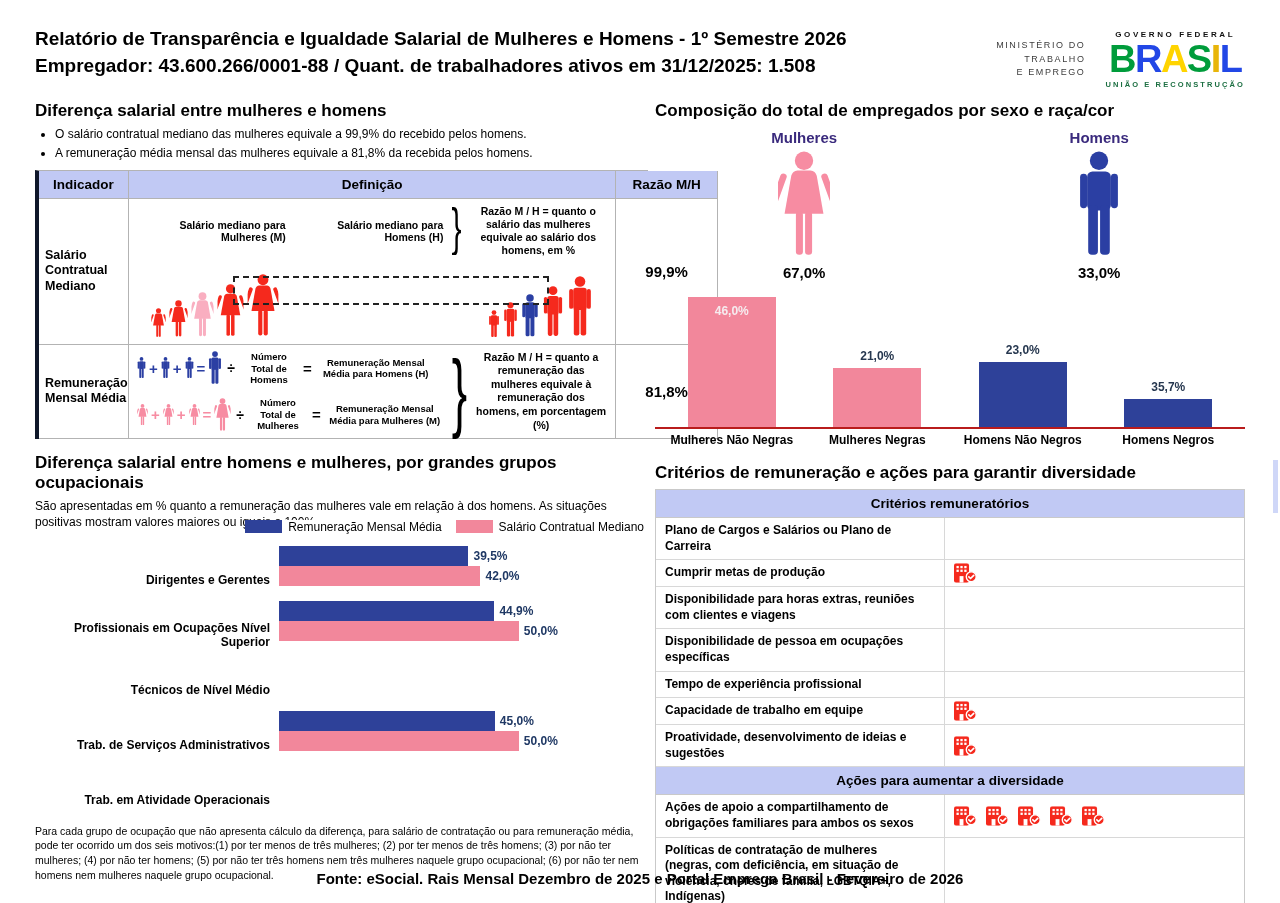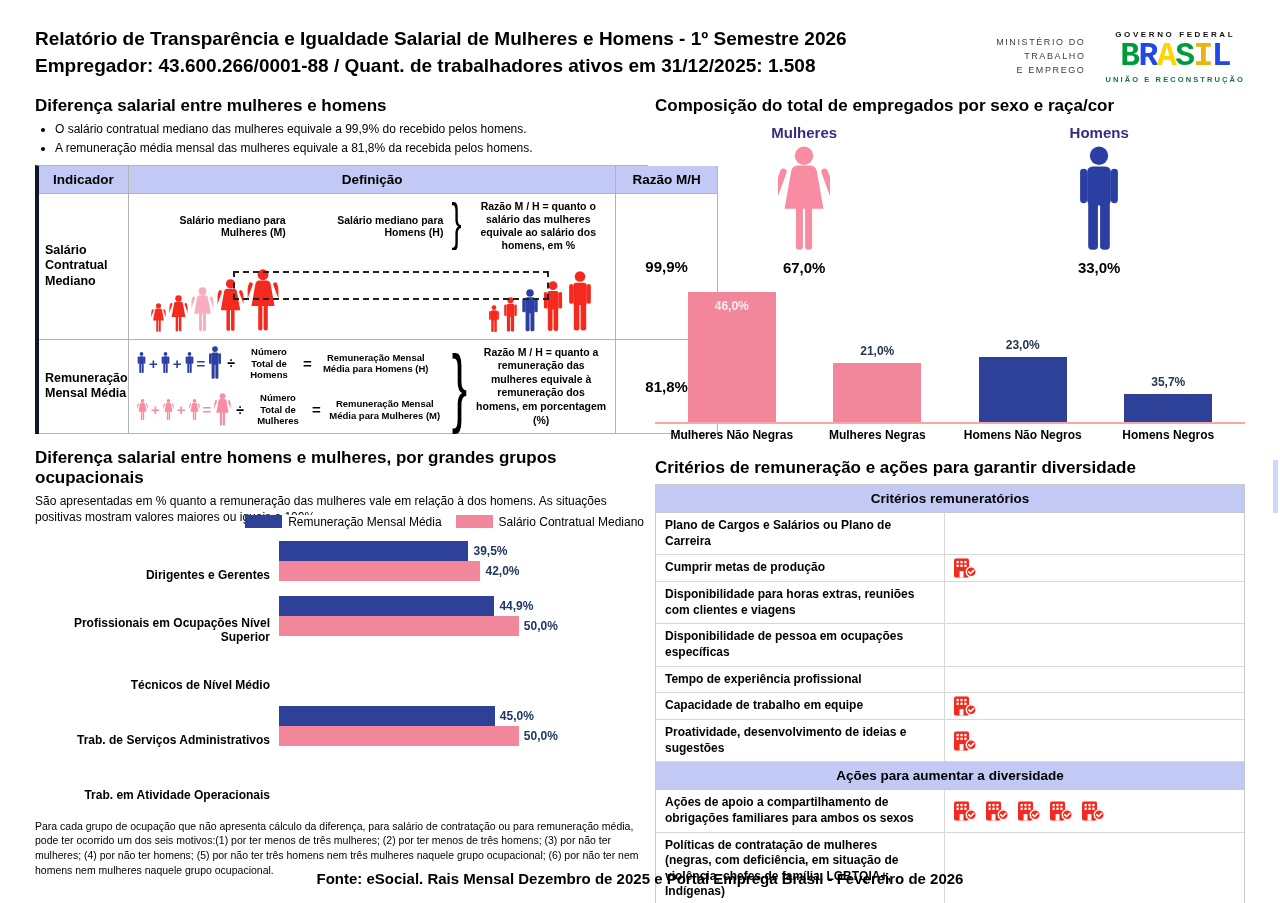--- a/index.html
+++ b/index.html
@@ -7,21 +7,21 @@
   .page{width:1280px;height:903px;position:relative;box-sizing:border-box;padding:26px 35px 12px;overflow:hidden;background:#fff;}
 
   
   .top{display:flex;justify-content:space-between;align-items:flex-start;}
   .titles .t1,.titles .t2{font-size:19px;font-weight:bold;line-height:1.4;}
   .logos{display:flex;align-items:center;gap:20px;padding-top:4px;}
   .ministry{text-align:right;font-size:9px;letter-spacing:1.6px;color:#3c3c3c;line-height:1.55;}
   .ministry .mb{font-weight:normal;}
   .gov{text-align:center;}
   .gov-top{font-size:8px;font-weight:bold;letter-spacing:2.6px;color:#101010;margin-bottom:1px;}
-  .gov-name{font-size:33px;font-weight:900;letter-spacing:-1.5px;line-height:1;font-family:Liberation Mono, monospace;}
+  .gov-name{font-size:38px;font-weight:900;letter-spacing:-1.5px;line-height:1;}
   .gov-bottom{font-size:7.5px;font-weight:bold;letter-spacing:2.1px;color:#1c6f42;margin-top:2px;}
 
   
   .grid{display:grid;grid-template-columns:613px 590px;column-gap:7px;margin-top:12px;}
   h2.sec{font-size:17px;font-weight:bold;margin:0 0 6px;}
 
   
   .bullets{margin:2px 0 10px;padding-left:20px;font-size:12px;}
   .bullets li{margin:5px 0;}
   .gtable{display:grid;grid-template-columns:90px 1fr 102px;border-top:1px solid #b3b3b3;border-left:4px solid #0f172a;font-size:12px;}
@@ -66,21 +66,21 @@
   .bar-line{display:flex;align-items:center;height:20px;}
   .hbar{height:20px;}
   .hval{font-size:12px;font-weight:bold;color:#1F3864;margin-left:5px;white-space:nowrap;}
   .footnote{font-size:10.5px;line-height:1.4;margin-top:10px;}
 
   
   .pictos{display:flex;justify-content:space-around;margin:8px 0 2px;}
   .picto{display:flex;flex-direction:column;align-items:center;gap:5px;}
   .picto-label{font-size:15px;font-weight:bold;color:#3A2A7D;}
   .picto-pct{font-size:15px;font-weight:bold;color:#000;}
-  .comp-chart{position:relative;height:140px;border-bottom:2px solid #fca5a5;display:flex;align-items:flex-end;padding:0 4px;margin-top:6px;justify-content:flex-end;}
+  .comp-chart{position:relative;height:140px;border-bottom:2px solid #b91c1c;display:flex;align-items:flex-end;padding:0 4px;margin-top:6px;justify-content:flex-end;}
   .vslot{flex:1;display:flex;justify-content:center;align-items:flex-end;position:relative;height:100%;}
   .vbar{width:88px;position:relative;}
   .vlabel{position:absolute;left:0;right:0;text-align:center;font-size:12px;font-weight:bold;color:#26374F;}
   .vlabel.inside{top:7px;color:#F6ECEF;}
   .comp-cats{display:flex;padding:0 4px;margin-top:4px;}
   .comp-cat{flex:1;text-align:center;font-size:12px;font-weight:bold;white-space:nowrap;}
 
   
   .crit-section h2{margin-top:16px;}
   .crit-table{border:1px solid #c9c9c9;margin-top:2px;}

